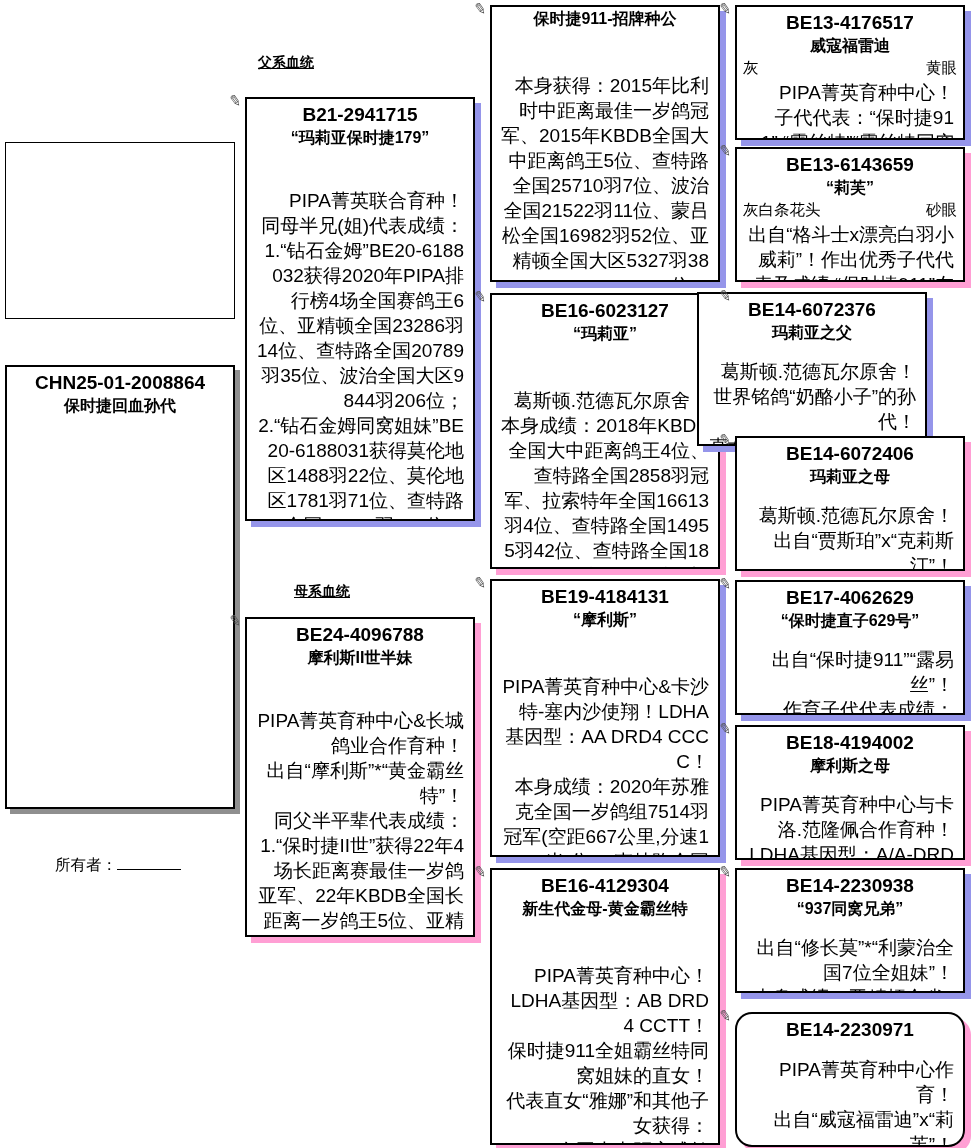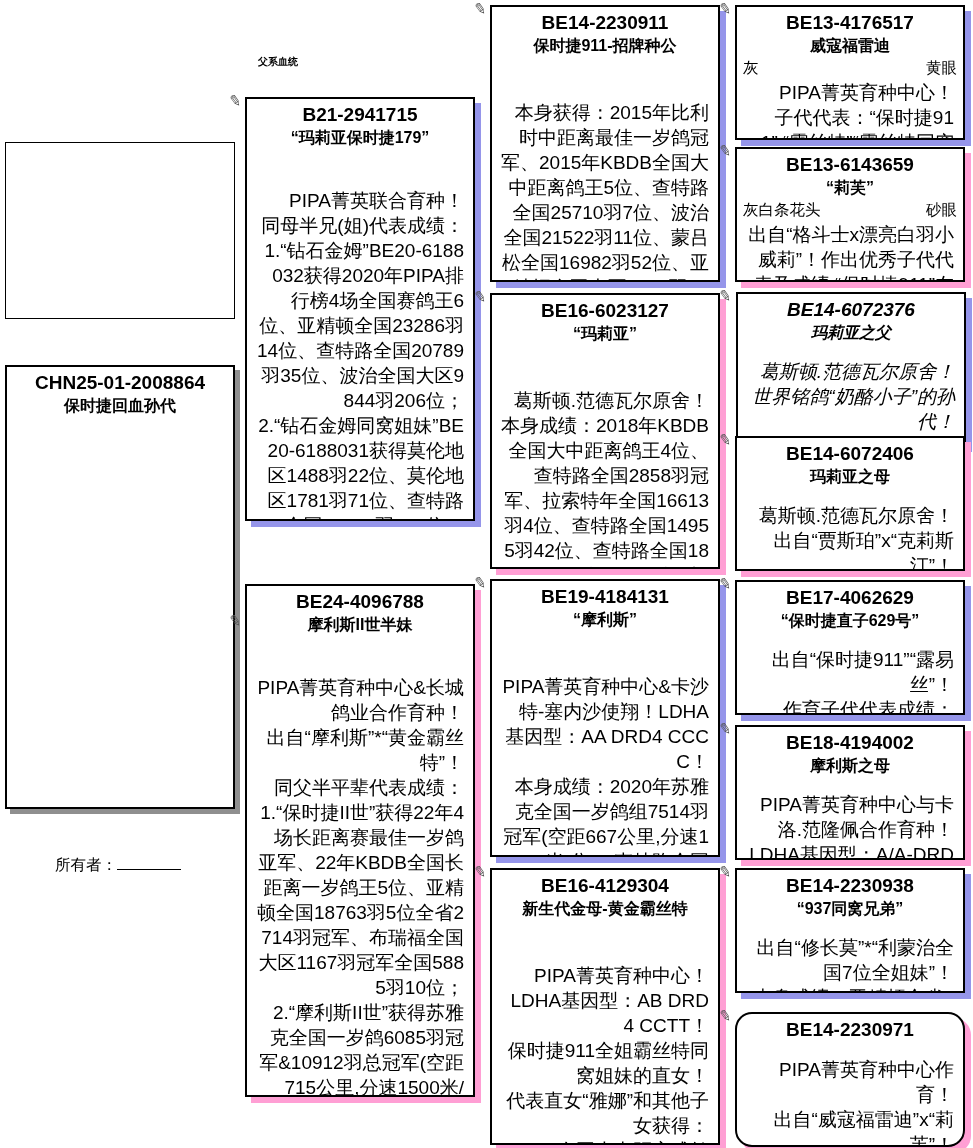--- a/index.html
+++ b/index.html
@@ -29,21 +29,21 @@
   .m-subject{margin-top:56px;}
   .m-parent{margin-top:40px;}
   .m-gp{margin-top:44px;}
   .m-ggp{margin-top:16px;}
   .m-ggp-a{margin-top:0;}
   .trait-row{
     display:flex;justify-content:space-between;align-items:baseline;
     font-size:15.5px;line-height:24px;padding:0 6px;margin-top:0;
   }
   .line-label{
-    position:absolute;font-weight:bold;font-size:10px;line-height:16px;
+    position:absolute;font-weight:bold;font-size:14px;line-height:16px;text-decoration:underline;
   }
   .owner-row{
     position:absolute;left:55px;top:855px;font-size:15.5px;line-height:18px;
   }
   .owner-blank{
     display:inline-block;width:64px;border-bottom:1.5px solid #000;height:14px;
     vertical-align:baseline;
   }
   .pen{
     position:absolute;font-size:15px;line-height:15px;color:#555;
@@ -76,32 +76,31 @@
     <div class="ring">B21-2941715</div>
     <div class="bname">“玛莉亚保时捷179”</div>
     <div class="body m-parent">PIPA菁英联合育种！
 同母半兄(姐)代表成绩：
 1.“钻石金姆”BE20-6188032获得2020年PIPA排行榜4场全国赛鸽王6位、亚精顿全国23286羽14位、查特路全国20789羽35位、波治全国大区9844羽206位；
 2.“钻石金姆同窝姐妹”BE20-6188031获得莫伦地区1488羽22位、莫伦地区1781羽71位、查特路全国15322羽224位；</div>
   </div>
 
   <div class="line-label" style="left:267px;top:583px;margin-left:27px;">母系血统</div>
 
-  <div class="box shadow-dam" style="left:245px;top:584px;height:513px;">
+  <div class="box shadow-dam" style="left:245px;top:617px;height:320px;">
     <div class="ring">BE24-4096788</div>
     <div class="bname">摩利斯II世半妹</div>
     <div class="body m-parent">PIPA菁英育种中心&amp;长城鸽业合作育种！
 出自“摩利斯”*“黄金霸丝特”！
 同父半平辈代表成绩：
 1.“保时捷II世”获得22年4场长距离赛最佳一岁鸽亚军、22年KBDB全国长距离一岁鸽王5位、亚精顿全国18763羽5位全省2714羽冠军、布瑞福全国大区1167羽冠军全国5885羽10位；
 2.“摩利斯II世”获得苏雅克全国一岁鸽6085羽冠军&amp;10912羽总冠军(空距715公里,分速1500米/分)；</div>
   </div>
 
   <div class="box shadow-sire" style="left:490px;top:5px;height:277px;">
-    <div class="ring">BE14-2230911</div>
     <div class="bname">保时捷911-招牌种公</div>
     <div class="body m-gp">本身获得：2015年比利时中距离最佳一岁鸽冠军、2015年KBDB全国大中距离鸽王5位、查特路全国25710羽7位、波治全国21522羽11位、蒙吕松全国16982羽52位、亚精顿全国大区5327羽38位；
 代表子代获得：2021年KBDB全国全能鸽王冠军、利蒙治全</div>
   </div>
 
   <div class="box shadow-dam" style="left:490px;top:293px;height:276px;">
     <div class="ring">BE16-6023127</div>
     <div class="bname">“玛莉亚”</div>
     <div class="body m-gp">葛斯顿.范德瓦尔原舍！
 本身成绩：2018年KBDB全国大中距离鸽王4位、查特路全国2858羽冠军、拉索特年全国16613羽4位、查特路全国14955羽42位、查特路全国18799羽51位、2018年5场全国赛最佳成鸽、威尔森全省1889羽7位、波治全国大区1561羽</div>
@@ -141,21 +140,21 @@
   <div class="box shadow-dam" style="left:735px;top:147px;height:135px;">
     <div class="ring">BE13-6143659</div>
     <div class="bname">“莉芙”</div>
     <div class="trait-row">
       <span>灰白条花头</span>
       <span>砂眼</span>
     </div>
     <div class="body m-ggp-a">出自“格斗士x漂亮白羽小威莉”！作出优秀子代代表及成绩:“保时捷911”在参加5场全国</div>
   </div>
 
-  <div class="box shadow-sire" style="left:736px;top:292px;height:154px;font-style:italic;">
+  <div class="box shadow-sire" style="left:697px;top:292px;height:154px;">
     <div class="ring">BE14-6072376</div>
     <div class="bname">玛莉亚之父</div>
     <div class="body m-ggp">葛斯顿.范德瓦尔原舍！
 世界铭鸽“奶酪小子”的孙代！
 直女“玛莉亚”荣获2018年KBDB</div>
   </div>
 
   <div class="box shadow-dam" style="left:735px;top:436px;height:135px;">
     <div class="ring">BE14-6072406</div>
     <div class="bname">玛莉亚之母</div>

